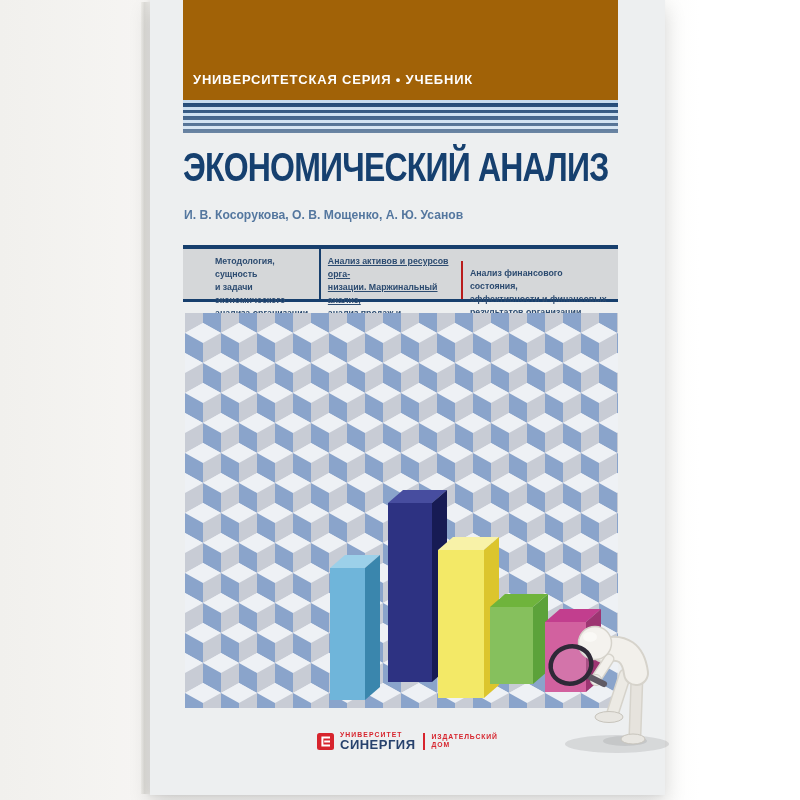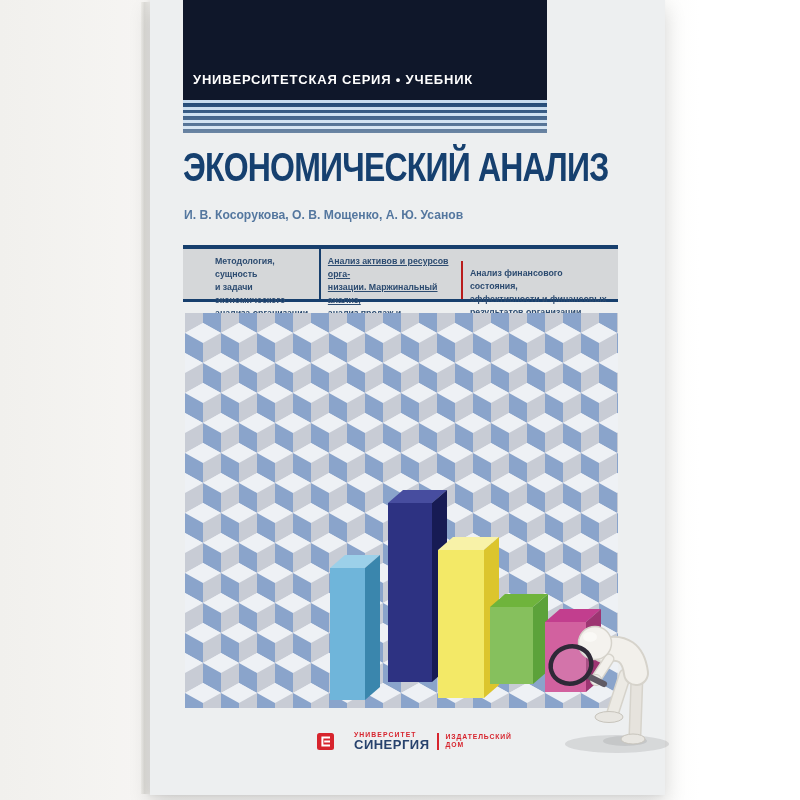--- a/index.html
+++ b/index.html
@@ -5,21 +5,21 @@
   html,body{margin:0;padding:0;}
   .stage{
     position:relative;width:800px;height:800px;overflow:hidden;
     background:linear-gradient(90deg,#f1f0ed 0px,#f6f5f3 150px,#fdfdfc 670px,#ffffff 700px);
     font-family:"Liberation Sans","DejaVu Sans",sans-serif;
   }
   .pages-edge{position:absolute;left:141px;top:2px;width:9px;height:792px;
     background:linear-gradient(90deg,#efeeea,#dddcd8 40%,#f4f3f0);}
   .book{position:absolute;left:150px;top:0;width:515px;height:795px;
     background:#edeff0;box-shadow:0 8px 20px rgba(0,0,0,.16),-2px 0 4px rgba(0,0,0,.06);}
-  .header-band{position:absolute;left:33px;top:0;width:364px;height:133px;background:#0f172a;}
+  .header-band{position:absolute;left:33px;top:0;width:435px;height:133px;background:#a16207;}
   .series-banner{position:absolute;left:10px;top:72px;color:#fefefe;font-size:13px;font-weight:bold;
     letter-spacing:0.8px;white-space:nowrap;}
   .header-stripes{position:absolute;left:0;bottom:0;width:100%;height:33px;
     background:
       linear-gradient(180deg,rgba(255,255,255,0) 0%,rgba(255,255,255,0.35) 100%),
       repeating-linear-gradient(180deg,#c6dbee 0px,#c6dbee 3px,#1d4573 3px,#1d4573 6.6px);}
   .book-title{position:absolute;left:33px;top:146px;color:#16406f;font-size:40px;font-weight:bold;
     letter-spacing:-1px;white-space:nowrap;transform:scaleX(0.80);transform-origin:left top;line-height:42px;}
   .book-authors{position:absolute;left:34px;top:207px;color:#54779f;font-size:13.5px;font-weight:bold;
     white-space:nowrap;transform:scaleX(0.90);transform-origin:left top;}
@@ -27,21 +27,21 @@
     background:#d5d7d9;border-top:4px solid #173f6d;border-bottom:3px solid #173f6d;
     display:flex;flex-direction:row;}
   .topic-box{box-sizing:border-box;padding:6px 6px 0 7px;color:#2c4b70;font-size:8.8px;
     font-weight:bold;line-height:13px;white-space:pre-line;}
   .topic-box.c1{width:117px;margin-left:25px;}
   .topic-box.c2{width:150px;border-left:2px solid #173f6d;text-decoration:underline;}
   .topic-box.c3{width:166px;border-left:2px solid #b91c1c;margin-top:12px;}
   .illustration{position:absolute;left:35px;top:313px;width:480px;height:450px;overflow:visible;}
   .logo-row{position:absolute;left:167px;top:731px;display:flex;align-items:center;}
   .logo-mark{width:17px;height:17px;flex:0 0 auto;}
-  .logo-uni-block{margin-left:20px;display:flex;flex-direction:column;}
+  .logo-uni-block{margin-left:6px;display:flex;flex-direction:column;}
   .logo-uni-small{color:#d7242d;font-size:6.8px;font-weight:bold;letter-spacing:1.1px;line-height:7px;}
   .logo-uni-big{color:#27426d;font-size:13px;font-weight:bold;letter-spacing:0.5px;line-height:13px;}
   .logo-divider{width:2px;height:17px;background:#d7242d;margin:0 7px;}
   .logo-pub{color:#d7242d;font-size:6.8px;font-weight:bold;letter-spacing:0.9px;line-height:8px;white-space:pre-line;}
 </style>
 </head>
 <body>
 
 <div class="stage">
   <div class="pages-edge"></div>

